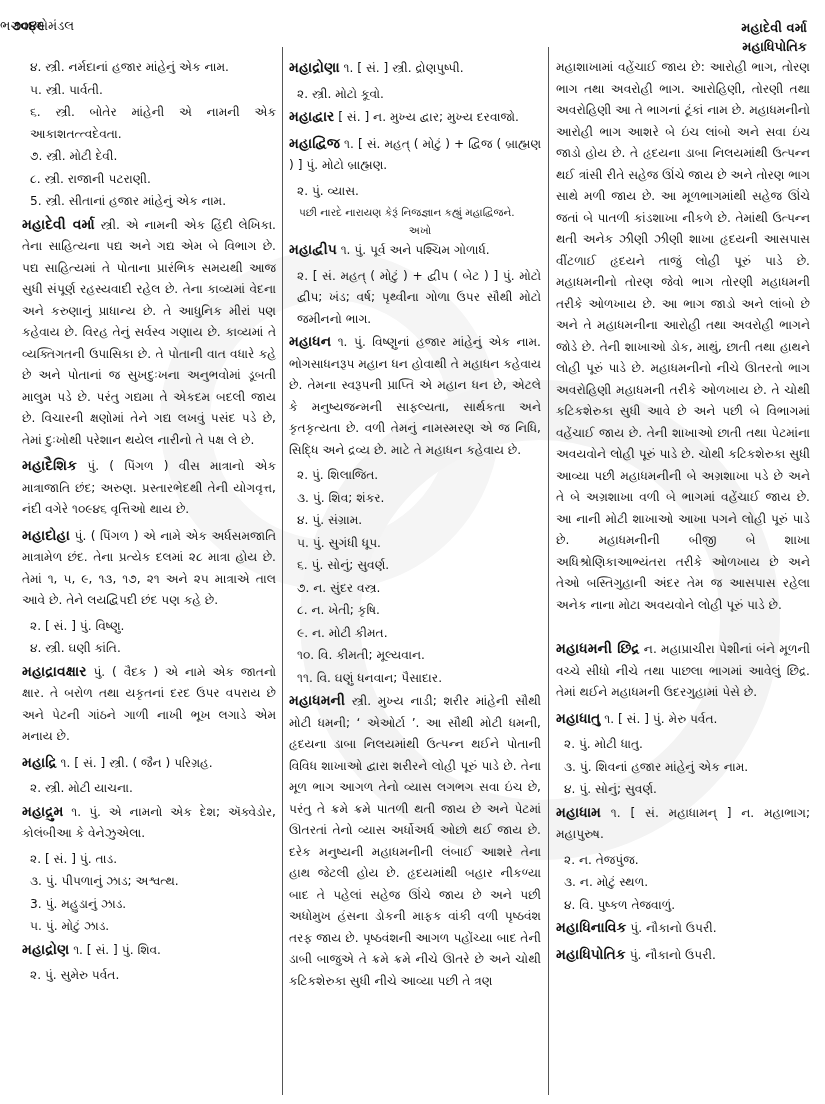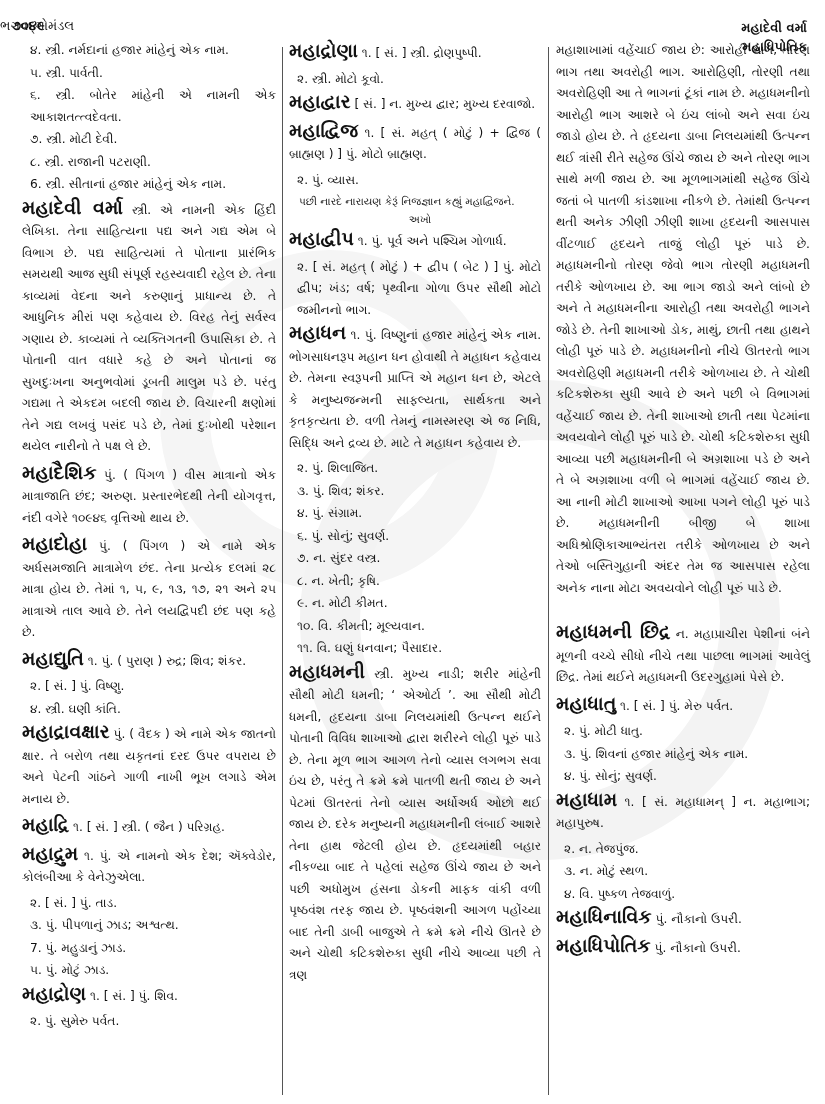--- a/index.html
+++ b/index.html
@@ -13,29 +13,29 @@
   }
   .watermark2 {
     position: absolute; left: 160px; top: 250px; width: 340px; height: 340px;
     border-radius: 50%; border: 50px solid #f5f5f5; box-sizing: border-box; z-index: 0;
   }
   .header { position: absolute; top: 18px; left: 0; width: 825px; height: 40px; z-index: 1; }
   .page-num { position: absolute; left: 12px; top: 0; font-size: 13px; font-weight: bold; }
   .book-title { position: absolute; left: 0; width: 825px; top: 0; text-align: left; font-size: 13px; }
   .guide { position: absolute; right: 18px; top: 0; text-align: right; font-size: 13px; font-weight: bold; line-height: 19px; }
   .columns { position: absolute; top: 40px; left: 0; width: 825px; height: 1060px; z-index: 1; }
-  .col { position: absolute; top: 0; font-size: 12.2px; line-height: 21.5px; }
+  .col { position: absolute; top: 17px; font-size: 12.2px; line-height: 21.5px; }
   .col.c1 { left: 22px; width: 254px; }
   .col.c2 { left: 289px; width: 252px; }
   .col.c3 { left: 556px; width: 254px; }
   .rule { position: absolute; width: 1px; background: #555; }
   .rule.r1 { left: 282px; top: 47px; height: 1048px; }
   .rule.r2 { left: 548px; top: 47px; height: 1048px; }
   .entry { margin: 0 0 4px 0; text-align: justify; }
-  .entry .hw { font-weight: bold; font-size: 19px; }
+  .entry .hw { font-weight: bold; font-size: 14px; }
   .entry .body { }
   .sense { padding-left: 8px; margin: 0 0 1px 0; text-align: justify; }
   .cont { text-align: justify; margin: 0 0 22px 0; }
   .quote { font-size: 10.5px; padding-left: 10px; line-height: 18px; }
   .quote-src { display: block; text-align: center; font-size: 10.5px; }
 </style>
 </head>
 <body>
 
 <div class="watermark2"></div>
@@ -53,50 +53,51 @@
 <div class="rule r1"></div>
 <div class="rule r2"></div>
 
 <div class="columns">
   <div class="col c1" id="col-0">
       <p class="sense">૪. સ્ત્રી. નર્મદાનાં હજાર માંહેનું એક નામ.</p>
       <p class="sense">૫. સ્ત્રી. પાર્વતી.</p>
       <p class="sense">૬. સ્ત્રી. બોતેર માંહેની એ નામની એક આકાશતત્ત્વદેવતા.</p>
       <p class="sense">૭. સ્ત્રી. મોટી દેવી.</p>
       <p class="sense">૮. સ્ત્રી. રાજાની પટરાણી.</p>
-      <p class="sense">6. સ્ત્રી. સીતાનાં હજાર માંહેનું એક નામ.</p>
+      <p class="sense">5. સ્ત્રી. સીતાનાં હજાર માંહેનું એક નામ.</p>
       <p class="entry"><span class="hw">મહાદેવી વર્મા</span> <span class="body">સ્ત્રી. એ નામની એક હિંદી લેખિકા. તેના સાહિત્યના પદ્ય અને ગદ્ય એમ બે વિભાગ છે. પદ્ય સાહિત્યમાં તે પોતાના પ્રારંભિક સમયથી આજ સુધી સંપૂર્ણ રહસ્યવાદી રહેલ છે. તેના કાવ્યમાં વેદના અને કરુણાનું પ્રાધાન્ય છે. તે આધુનિક મીરાં પણ કહેવાય છે. વિરહ તેનું સર્વસ્વ ગણાય છે. કાવ્યમાં તે વ્યક્તિગતની ઉપાસિકા છે. તે પોતાની વાત વધારે કહે છે અને પોતાનાં જ સુખદુઃખના અનુભવોમાં ડૂબતી માલુમ પડે છે. પરંતુ ગદ્યમા તે એકદમ બદલી જાય છે. વિચારની ક્ષણોમાં તેને ગદ્ય લખવું પસંદ પડે છે, તેમાં દુઃખોથી પરેશાન થયેલ નારીનો તે પક્ષ લે છે.</span></p>
       <p class="entry"><span class="hw">મહાદૈશિક</span> <span class="body">પું. ( પિંગળ ) વીસ માત્રાનો એક માત્રાજાતિ છંદ; અરુણ. પ્રસ્તારભેદથી તેની યોગવૃત્ત, નંદી વગેરે ૧૦૯૪૬ વૃત્તિઓ થાય છે.</span></p>
       <p class="entry"><span class="hw">મહાદોહા</span> <span class="body">પું. ( પિંગળ ) એ નામે એક અર્ધસમજાતિ માત્રામેળ છંદ. તેના પ્રત્યેક દલમાં ૨૮ માત્રા હોય છે. તેમાં ૧, ૫, ૯, ૧૩, ૧૭, ૨૧ અને ૨૫ માત્રાએ તાલ આવે છે. તેને લયદ્વિપદી છંદ પણ કહે છે.</span></p>
-      <p class="entry"><span class="hw">મહાદ્યુતિ</span> <span class="body">૧. પું. ( પુરાણ ) રુદ્ર; શિવ; શંકર.</span></p>
       <p class="sense">૨. [ સં. ] પું. વિષ્ણુ.</p>
       <p class="sense">૪. સ્ત્રી. ઘણી કાંતિ.</p>
       <p class="entry"><span class="hw">મહાદ્રાવક્ષાર</span> <span class="body">પું. ( વૈદક ) એ નામે એક જાતનો ક્ષાર. તે બરોળ તથા યકૃતનાં દરદ ઉપર વપરાય છે અને પેટની ગાંઠને ગાળી નાખી ભૂખ લગાડે એમ મનાય છે.</span></p>
       <p class="entry"><span class="hw">મહાદ્રિ</span> <span class="body">૧. [ સં. ] સ્ત્રી. ( જૈન ) પરિગ્રહ.</span></p>
+      <p class="sense">૨. સ્ત્રી. મોટી યાચના.</p>
       <p class="entry"><span class="hw">મહાદ્રુમ</span> <span class="body">૧. પું. એ નામનો એક દેશ; ઍક્વેડોર, કોલંબીઆ કે વેનેઝુએલા.</span></p>
       <p class="sense">૨. [ સં. ] પું. તાડ.</p>
       <p class="sense">૩. પું. પીપળાનું ઝાડ; અશ્વત્થ.</p>
-      <p class="sense">7. પું. મહુડાનું ઝાડ.</p>
+      <p class="sense">3. પું. મહુડાનું ઝાડ.</p>
       <p class="sense">૫. પું. મોટું ઝાડ.</p>
       <p class="entry"><span class="hw">મહાદ્રોણ</span> <span class="body">૧. [ સં. ] પું. શિવ.</span></p>
       <p class="sense">૨. પું. સુમેરુ પર્વત.</p>
     </div>
   <div class="col c2" id="col-1">
       <p class="entry"><span class="hw">મહાદ્રોણા</span> <span class="body">૧. [ સં. ] સ્ત્રી. દ્રોણપુષ્પી.</span></p>
       <p class="sense">૨. સ્ત્રી. મોટો કૂવો.</p>
       <p class="entry"><span class="hw">મહાદ્વાર</span> <span class="body">[ સં. ] ન. મુખ્ય દ્વાર; મુખ્ય દરવાજો.</span></p>
       <p class="entry"><span class="hw">મહાદ્વિજ</span> <span class="body">૧. [ સં. મહત્ ( મોટું ) + દ્વિજ ( બ્રાહ્મણ ) ] પું. મોટો બ્રાહ્મણ.</span></p>
       <p class="sense">૨. પું. વ્યાસ.</p>
       <div class="quote"><span>પછી નારદે નારાયણ કેરૂં નિજજ્ઞાન કહ્યું મહાદ્વિજને.</span><span class="quote-src">અખો</span></div>
       <p class="entry"><span class="hw">મહાદ્વીપ</span> <span class="body">૧. પું. પૂર્વ અને પશ્ચિમ ગોળાર્ધ.</span></p>
       <p class="sense">૨. [ સં. મહત્ ( મોટું ) + દ્વીપ ( બેટ ) ] પું. મોટો દ્વીપ; ખંડ; વર્ષ; પૃથ્વીના ગોળા ઉપર સૌથી મોટો જમીનનો ભાગ.</p>
       <p class="entry"><span class="hw">મહાધન</span> <span class="body">૧. પું. વિષ્ણુનાં હજાર માંહેનું એક નામ. ભોગસાધનરૂપ મહાન ધન હોવાથી તે મહાધન કહેવાય છે. તેમના સ્વરૂપની પ્રાપ્તિ એ મહાન ધન છે, એટલે કે મનુષ્યજન્મની સાફલ્યતા, સાર્થકતા અને કૃતકૃત્યતા છે. વળી તેમનું નામસ્મરણ એ જ નિધિ, સિદ્ધિ અને દ્રવ્ય છે. માટે તે મહાધન કહેવાય છે.</span></p>
       <p class="sense">૨. પું. શિલાજિત.</p>
       <p class="sense">૩. પું. શિવ; શંકર.</p>
       <p class="sense">૪. પું. સંગ્રામ.</p>
+      <p class="sense">૫. પું. સુગંધી ધૂપ.</p>
       <p class="sense">૬. પું. સોનું; સુવર્ણ.</p>
       <p class="sense">૭. ન. સુંદર વસ્ત્ર.</p>
       <p class="sense">૮. ન. ખેતી; કૃષિ.</p>
       <p class="sense">૯. ન. મોટી કીમત.</p>
       <p class="sense">૧૦. વિ. કીમતી; મૂલ્યવાન.</p>
       <p class="sense">૧૧. વિ. ઘણું ધનવાન; પૈસાદાર.</p>
       <p class="entry"><span class="hw">મહાધમની</span> <span class="body">સ્ત્રી. મુખ્ય નાડી; શરીર માંહેની સૌથી મોટી ધમની; ‘ એઓર્ટા ’. આ સૌથી મોટી ધમની, હૃદયના ડાબા નિલયમાંથી ઉત્પન્ન થઈને પોતાની વિવિધ શાખાઓ દ્વારા શરીરને લોહી પૂરું પાડે છે. તેના મૂળ ભાગ આગળ તેનો વ્યાસ લગભગ સવા ઇંચ છે, પરંતુ તે ક્રમે ક્રમે પાતળી થતી જાય છે અને પેટમાં ઊતરતાં તેનો વ્યાસ અર્ધોઅર્ધ ઓછો થઈ જાય છે. દરેક મનુષ્યની મહાધમનીની લંબાઈ આશરે તેના હાથ જેટલી હોય છે. હૃદયમાંથી બહાર નીકળ્યા બાદ તે પહેલાં સહેજ ઊંચે જાય છે અને પછી અધોમુખ હંસના ડોકની માફક વાંકી વળી પૃષ્ઠવંશ તરફ જાય છે. પૃષ્ઠવંશની આગળ પહોંચ્યા બાદ તેની ડાબી બાજુએ તે ક્રમે ક્રમે નીચે ઊતરે છે અને ચોથી કટિકશેરુકા સુધી નીચે આવ્યા પછી તે ત્રણ</span></p>
     </div>
   <div class="col c3" id="col-2">
       <p class="cont">મહાશાખામાં વહેંચાઈ જાય છે: આરોહી ભાગ, તોરણ ભાગ તથા અવરોહી ભાગ. આરોહિણી, તોરણી તથા અવરોહિણી આ તે ભાગનાં ટૂંકાં નામ છે. મહાધમનીનો આરોહી ભાગ આશરે બે ઇંચ લાંબો અને સવા ઇંચ જાડો હોય છે. તે હૃદયના ડાબા નિલયમાંથી ઉત્પન્ન થઈ ત્રાંસી રીતે સહેજ ઊંચે જાય છે અને તોરણ ભાગ સાથે મળી જાય છે. આ મૂળભાગમાંથી સહેજ ઊંચે જતાં બે પાતળી કાંડશાખા નીકળે છે. તેમાંથી ઉત્પન્ન થતી અનેક ઝીણી ઝીણી શાખા હૃદયની આસપાસ વીંટળાઈ હૃદયને તાજું લોહી પૂરું પાડે છે. મહાધમનીનો તોરણ જેવો ભાગ તોરણી મહાધમની તરીકે ઓળખાય છે. આ ભાગ જાડો અને લાંબો છે અને તે મહાધમનીના આરોહી તથા અવરોહી ભાગને જોડે છે. તેની શાખાઓ ડોક, માથું, છાતી તથા હાથને લોહી પૂરું પાડે છે. મહાધમનીનો નીચે ઊતરતો ભાગ અવરોહિણી મહાધમની તરીકે ઓળખાય છે. તે ચોથી કટિકશેરુકા સુધી આવે છે અને પછી બે વિભાગમાં વહેંચાઈ જાય છે. તેની શાખાઓ છાતી તથા પેટમાંના અવયવોને લોહી પૂરું પાડે છે. ચોથી કટિકશેરુકા સુધી આવ્યા પછી મહાધમનીની બે અગ્રશાખા પડે છે અને તે બે અગ્રશાખા વળી બે ભાગમાં વહેંચાઈ જાય છે. આ નાની મોટી શાખાઓ આખા પગને લોહી પૂરું પાડે છે. મહાધમનીની બીજી બે શાખા અધિશ્રોણિકાઆભ્યંતરા તરીકે ઓળખાય છે અને તેઓ બસ્તિગુહાની અંદર તેમ જ આસપાસ રહેલા અનેક નાના મોટા અવયવોને લોહી પૂરું પાડે છે.</p>

